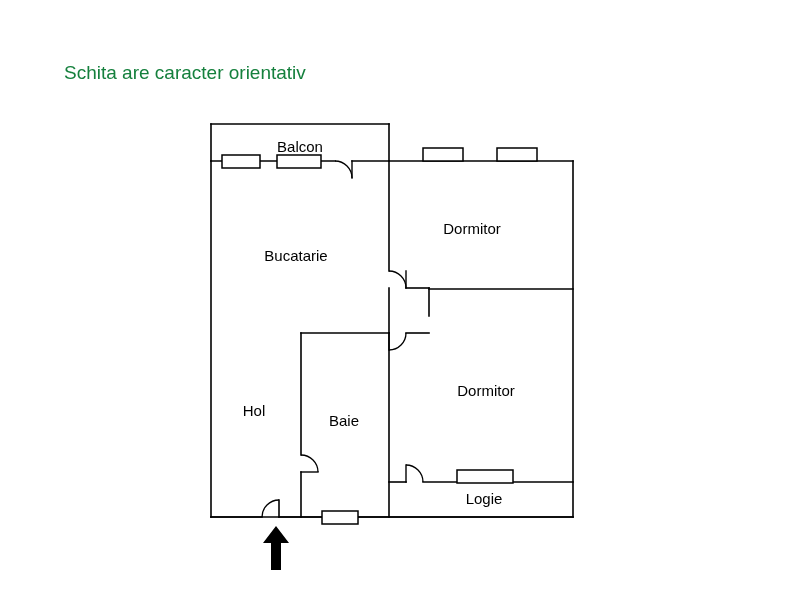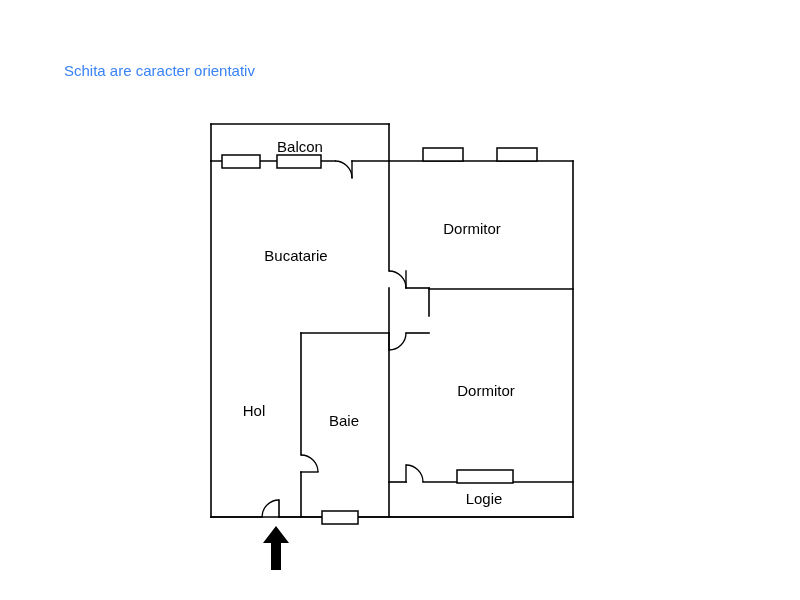--- a/index.html
+++ b/index.html
@@ -19,23 +19,23 @@
     position: absolute;
     left: 0;
     top: 0;
     width: 800px;
     height: 600px;
   }
   #disclaimer-note {
     position: absolute;
     left: 64px;
     top: 62px;
-    font-size: 15px;
+    font-size: 19px;
     line-height: 1.2;
-    color: #3b82f6;
+    color: #15803d;
     white-space: nowrap;
     font-family: "Liberation Sans", sans-serif;
   }
   svg.floorplan {
     position: absolute;
     left: 0;
     top: 0;
     width: 800px;
     height: 600px;
     display: block;

